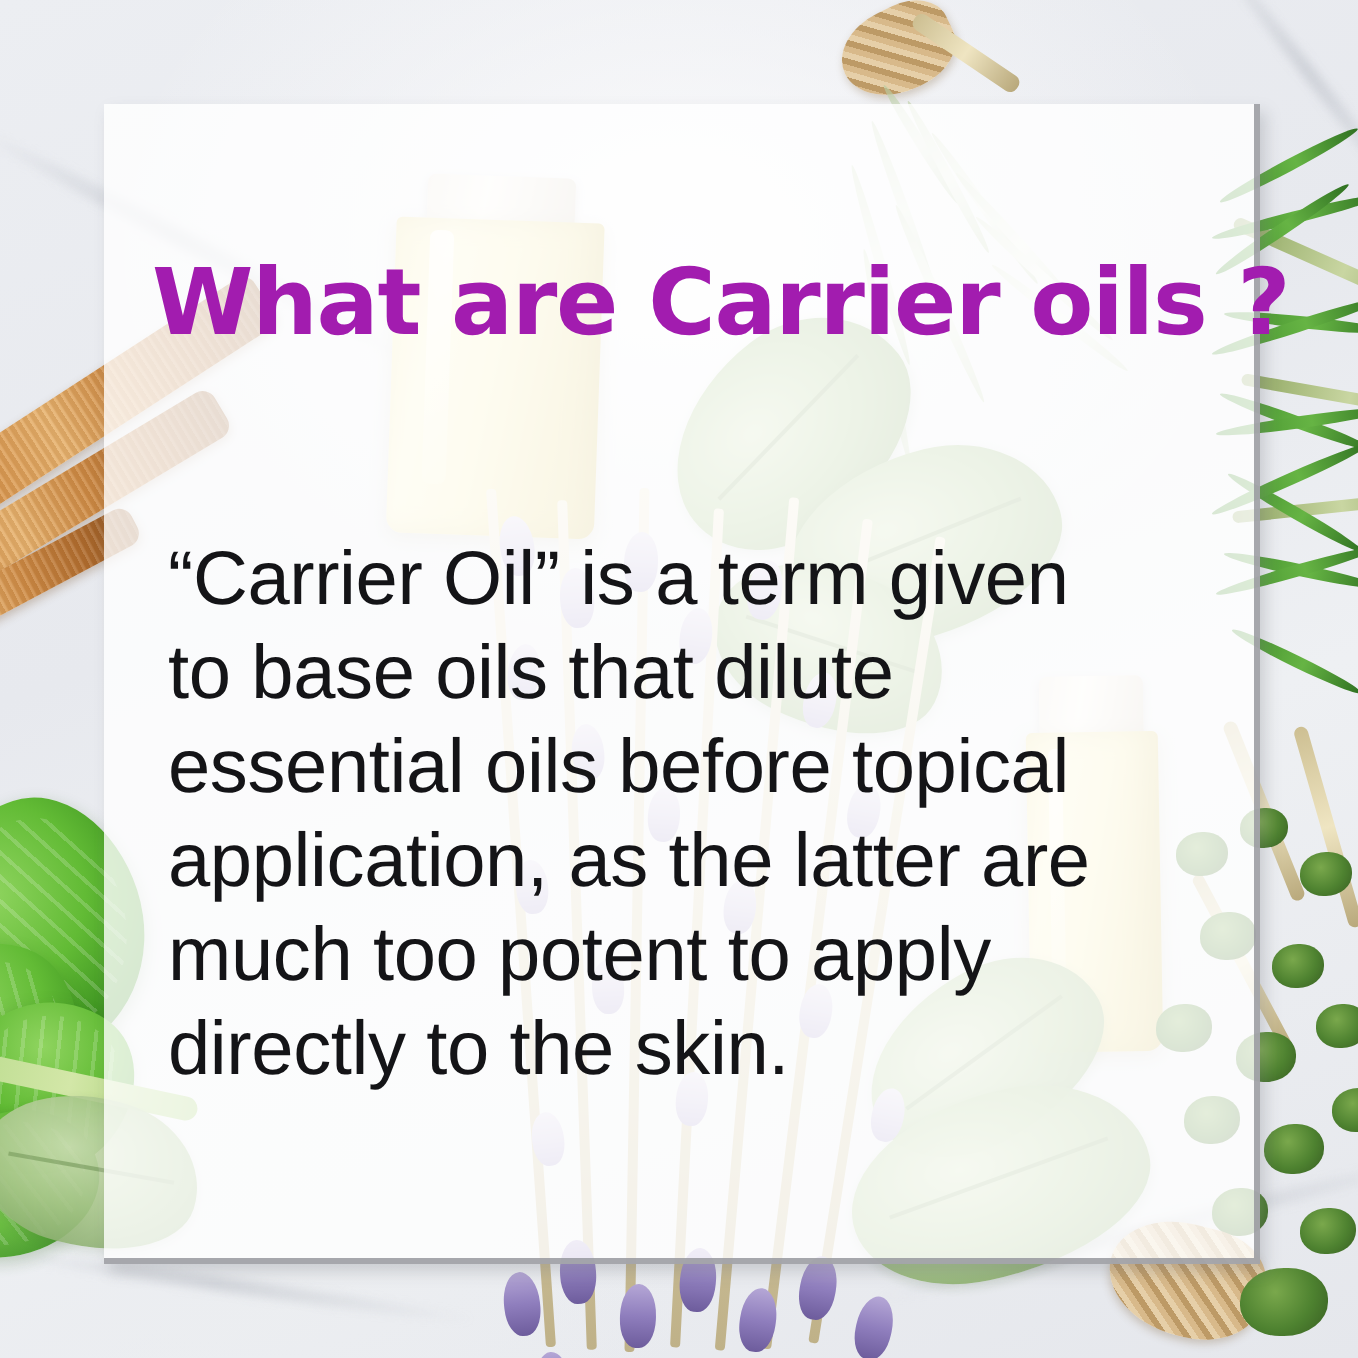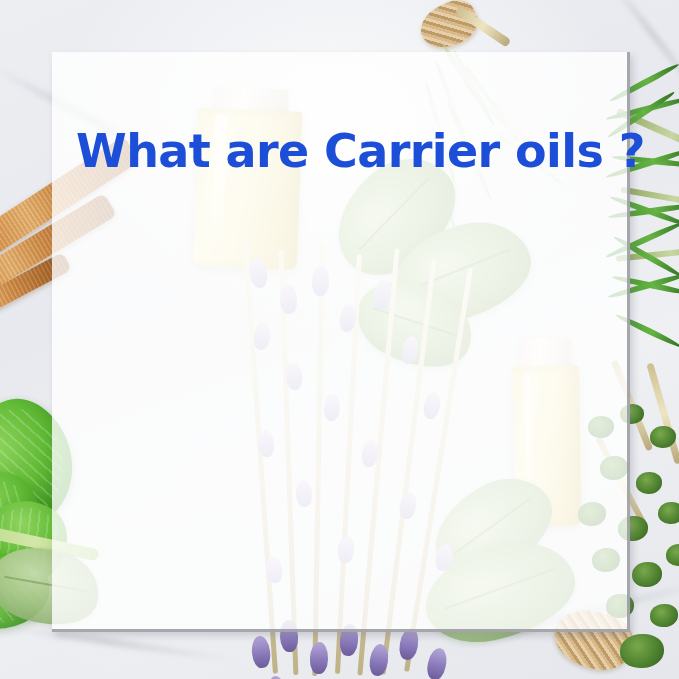--- a/index.html
+++ b/index.html
@@ -172,21 +172,21 @@
   }
   .headline {
     position: absolute;
     left: 24px;
     top: 72px;
     margin: 0;
     font-family: "DejaVu Sans", sans-serif;
     font-weight: 700;
     font-size: 46px;
     letter-spacing: -0.6px;
-    color: #1d4ed8;
+    color: #a21caf;
     white-space: nowrap;
   }
   .body-copy {
     position: absolute;
     left: 32px;
     top: 215px;
     width: 540px;
     margin: 0;
     font-family: "Liberation Sans", sans-serif;
     font-weight: 400;
@@ -327,15 +327,21 @@
     <div class="thyme" style="position:absolute;left:40px;top:196px;width:28px;height:24px;"></div>
     <div class="thyme" style="position:absolute;left:84px;top:206px;width:28px;height:23px;"></div>
   </div>
   <div class="bot twine" style="left:554px;top:612px;width:78px;height:56px;transform:rotate(14deg);"></div>
   <div class="bot thyme" style="left:620px;top:634px;width:44px;height:34px;"></div>
 
   <div class="card"></div>
 
   <div class="text-layer">
     <h1 class="headline">What are Carrier oils ?</h1>
+    <p class="body-copy">“Carrier Oil” is a term given
+to base oils that dilute
+essential oils before topical
+application, as the latter are
+much too potent to apply
+directly to the skin.</p>
   </div>
 
 </div>
 
 </body></html>

